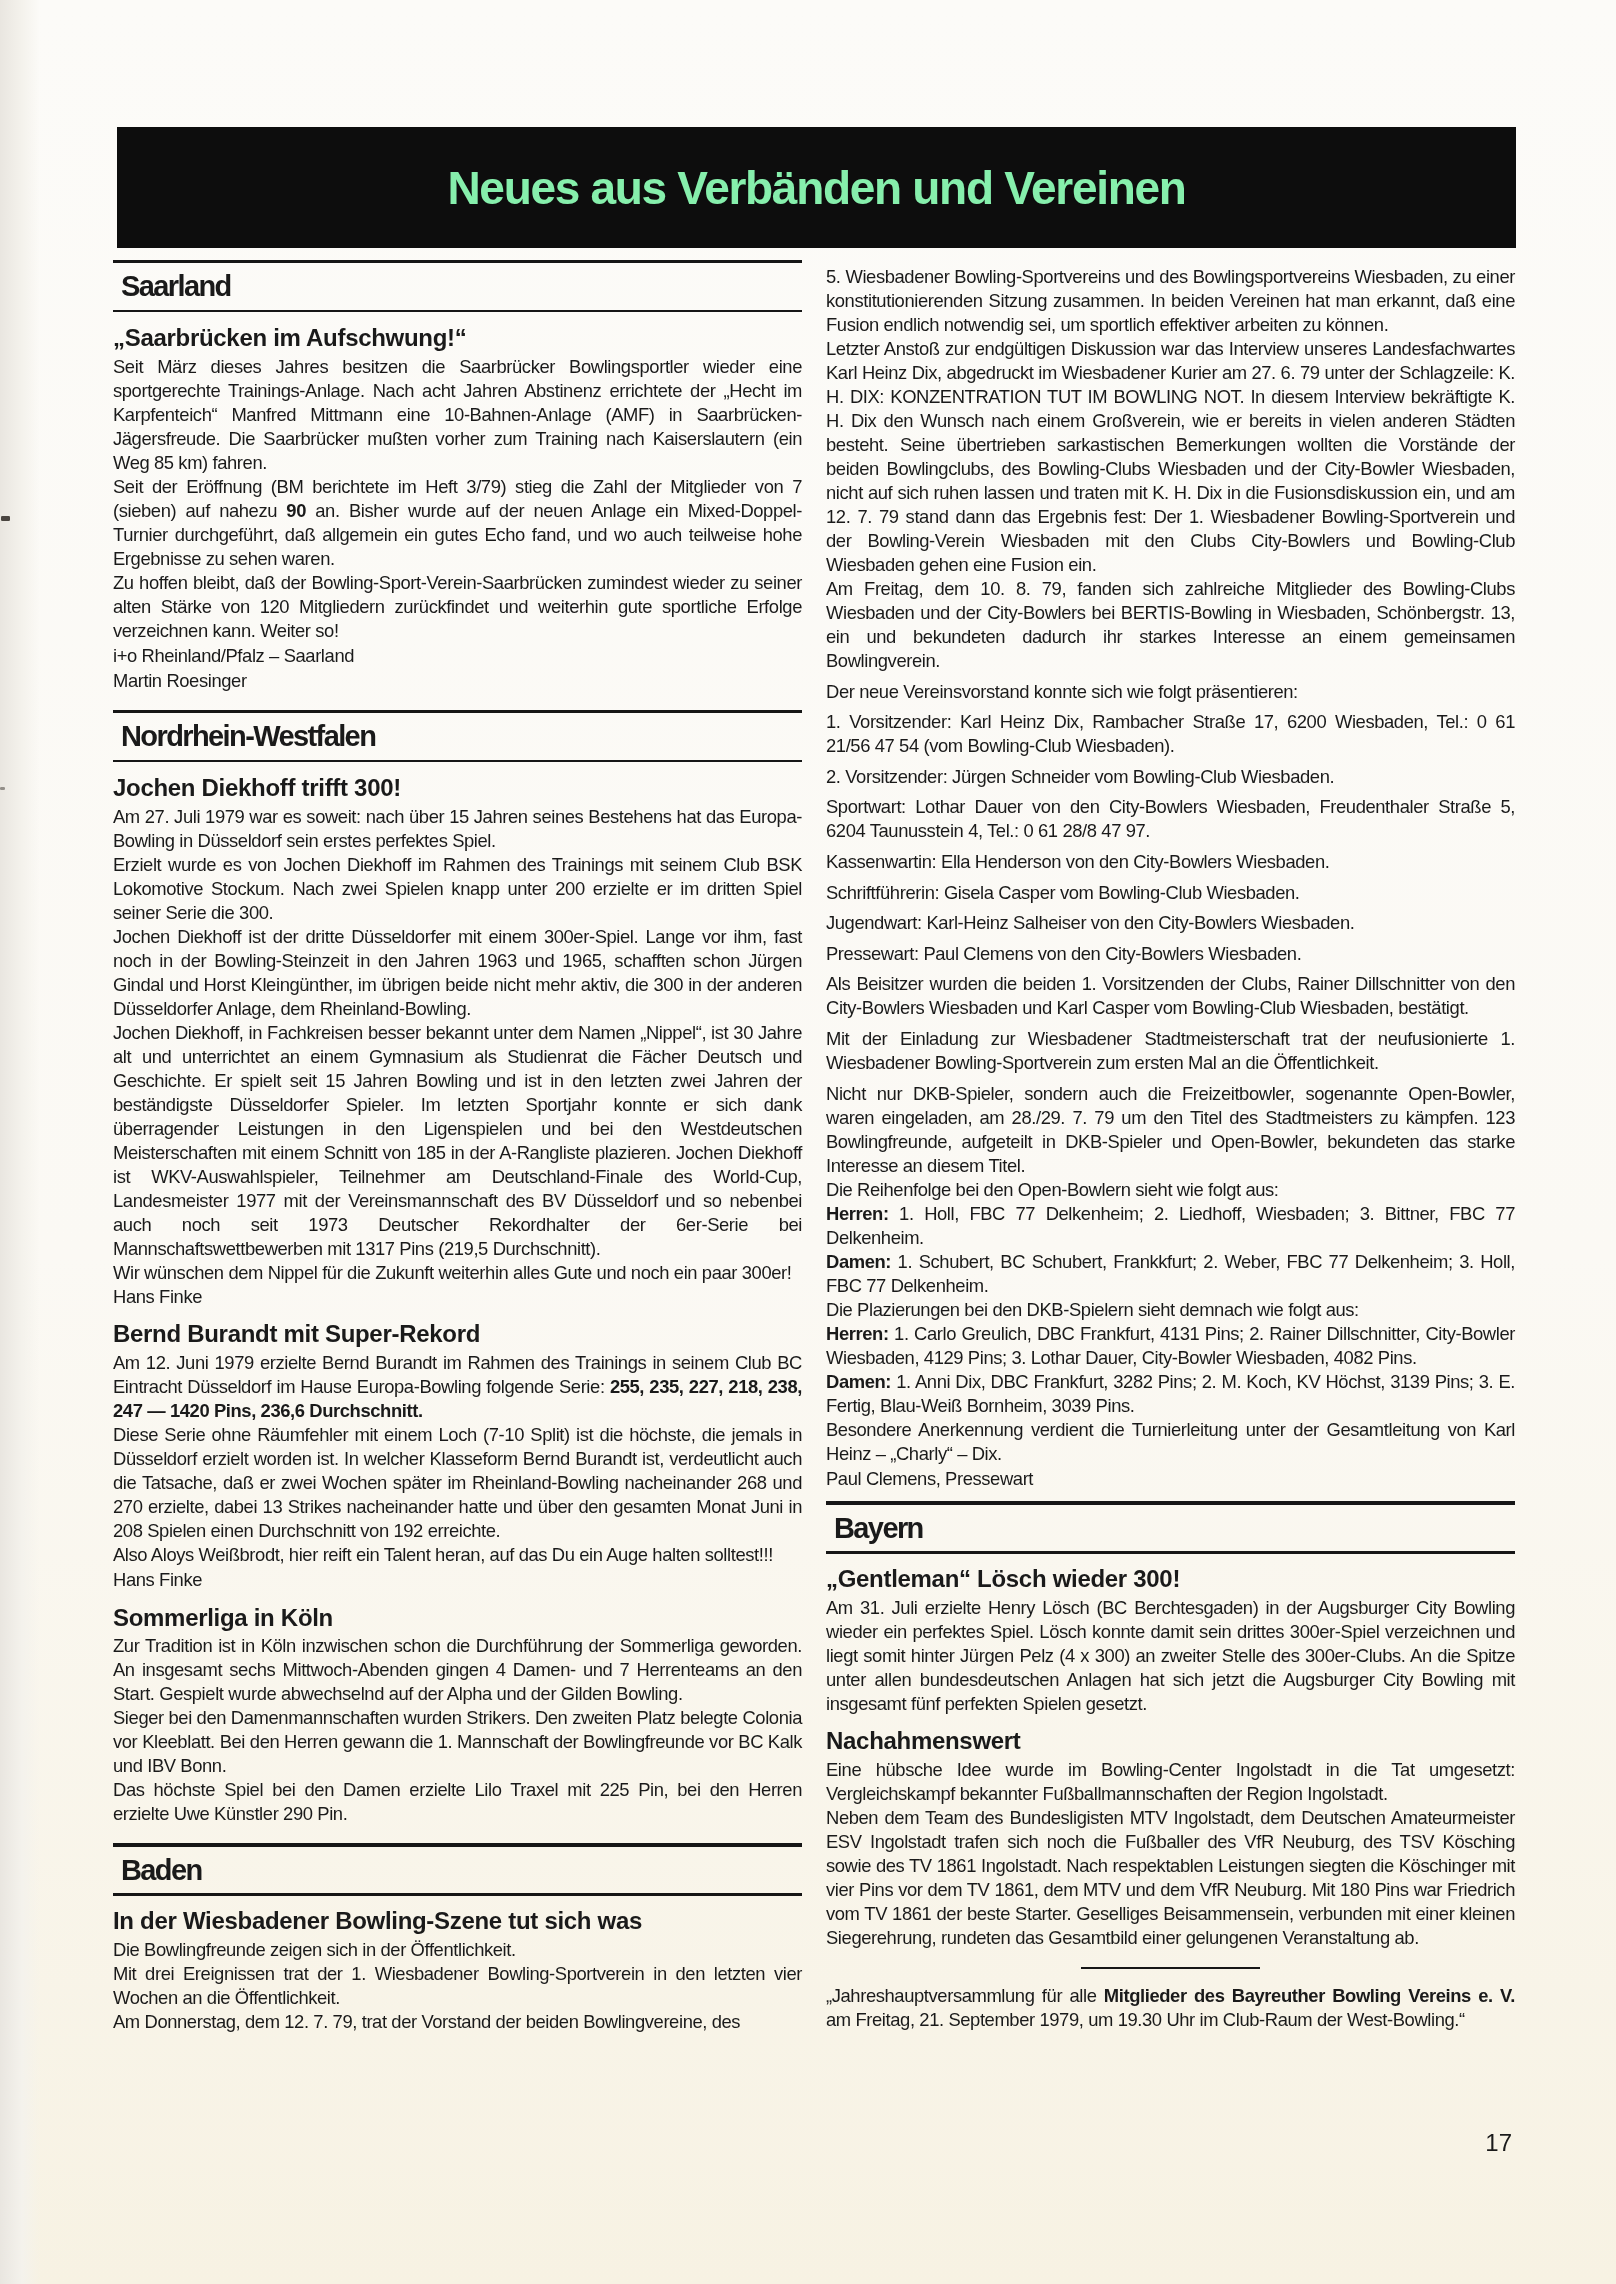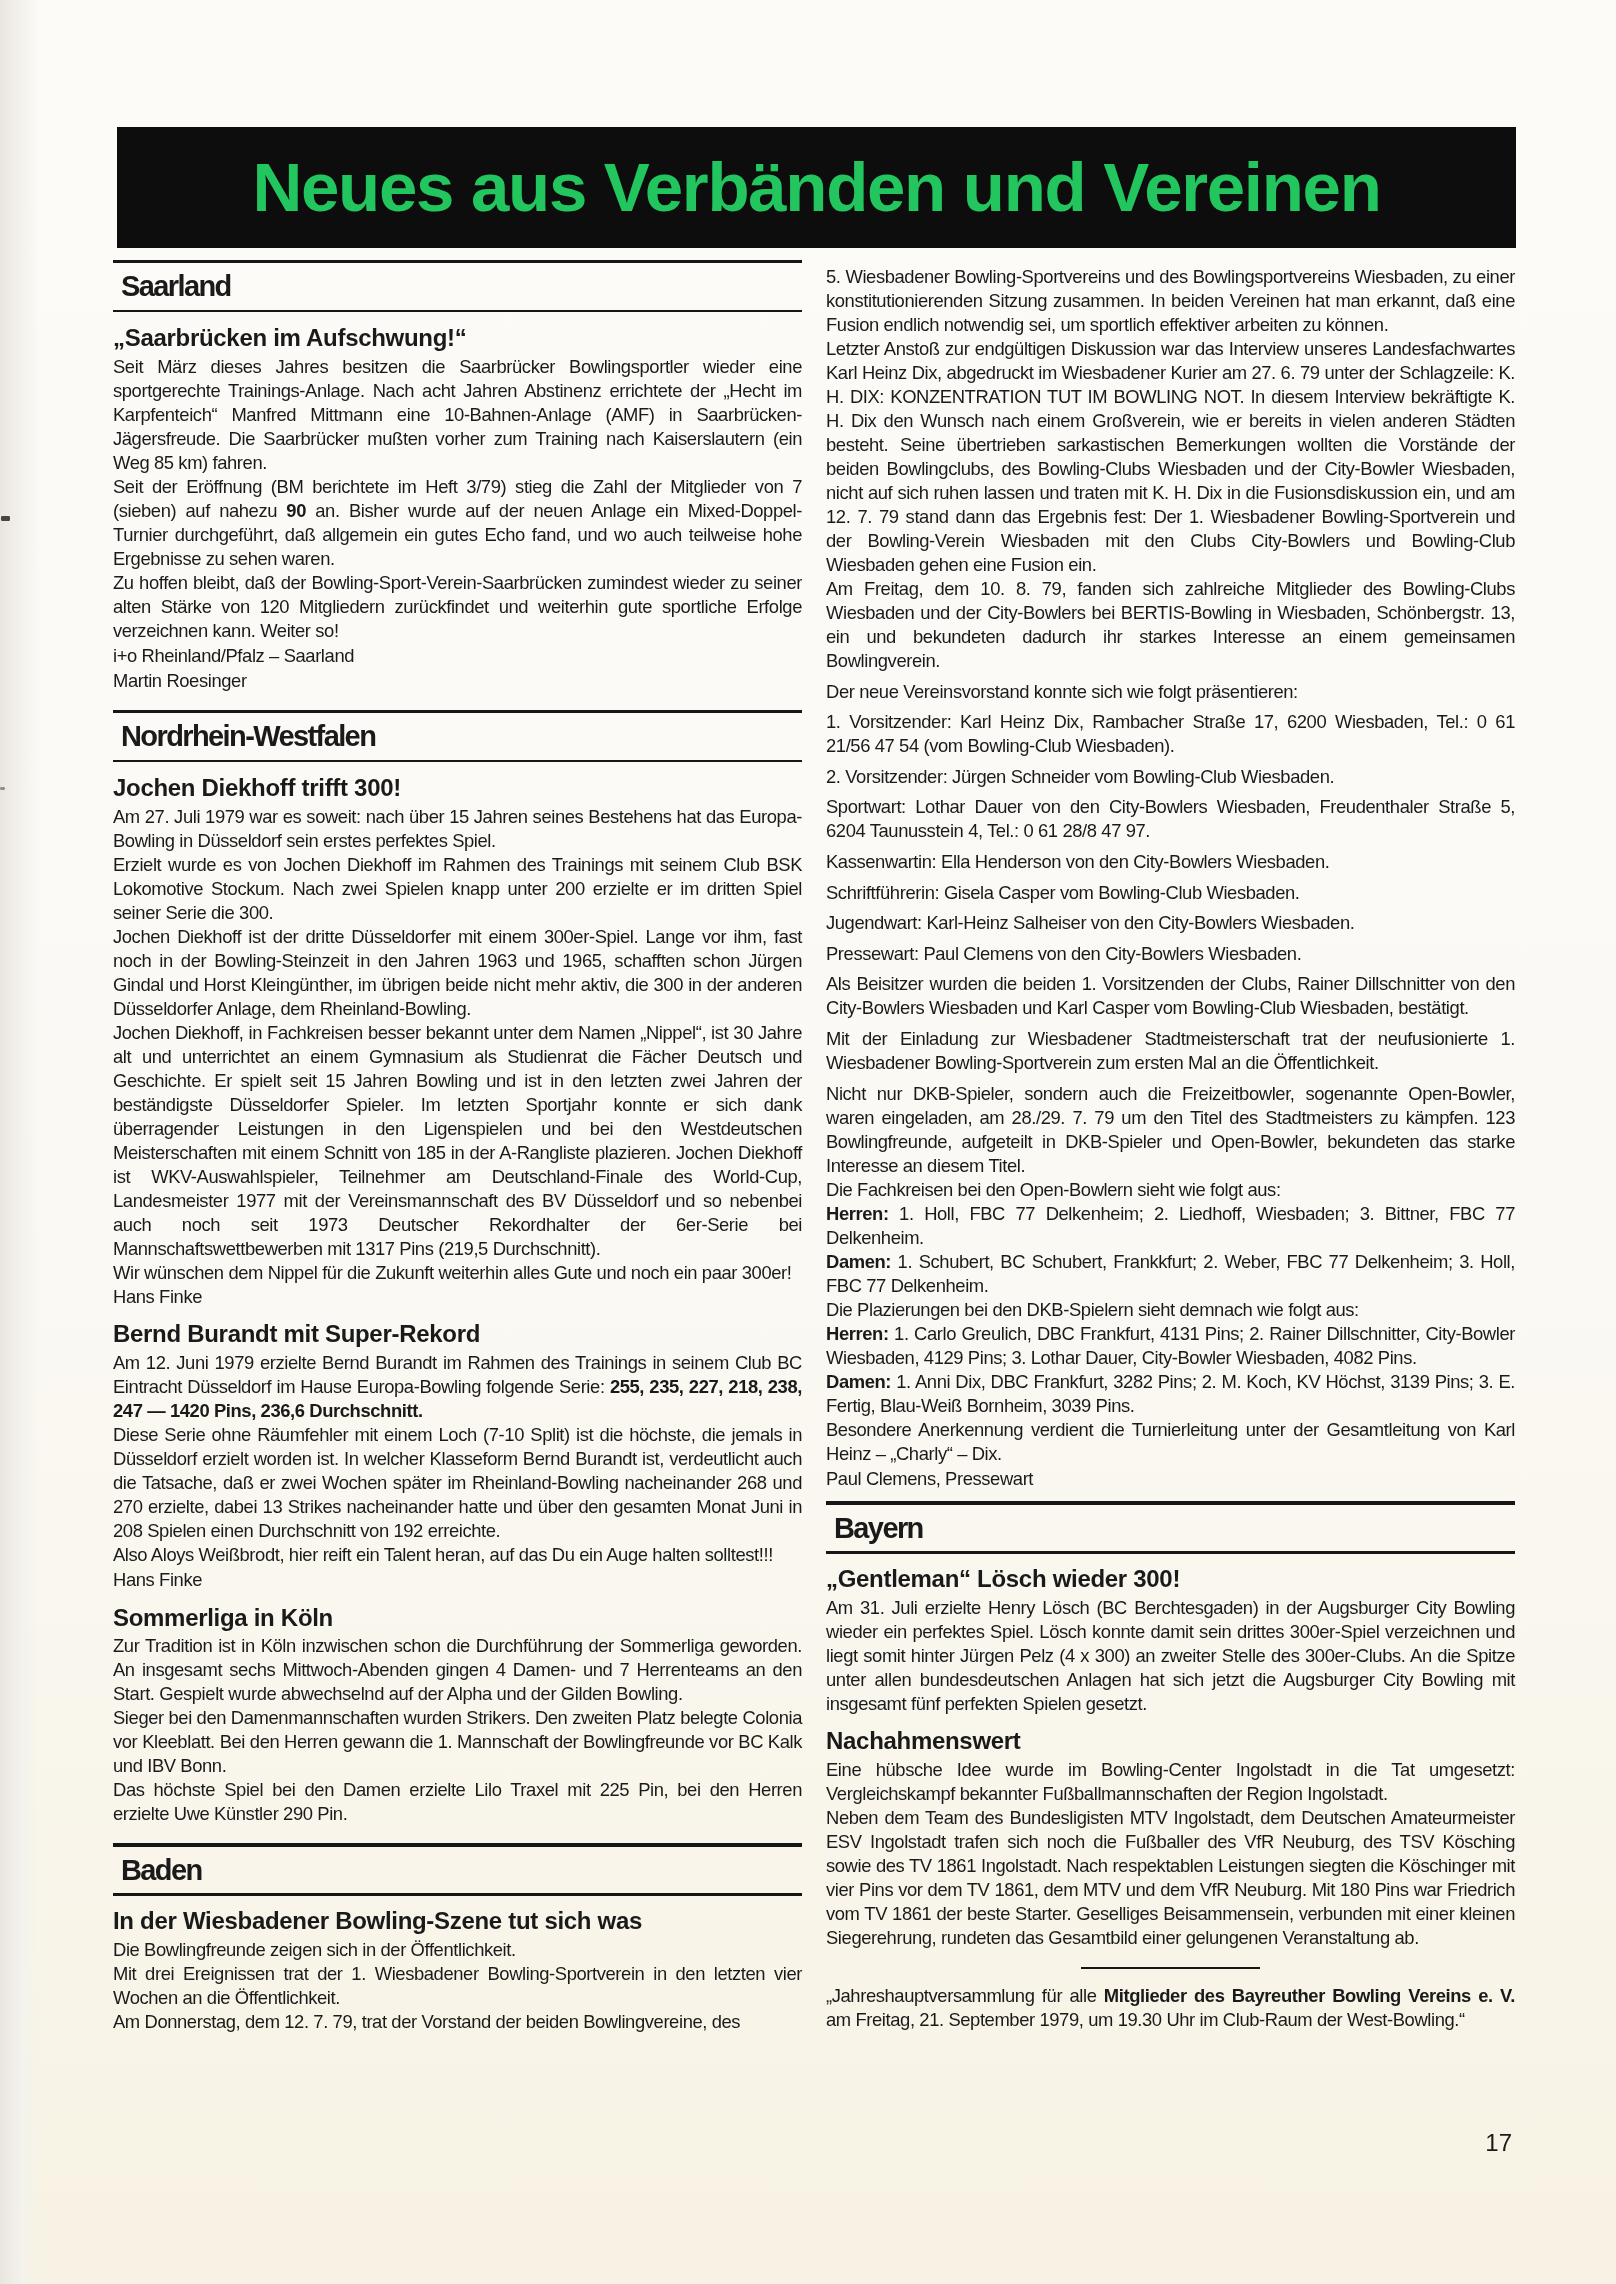--- a/index.html
+++ b/index.html
@@ -19,21 +19,21 @@
   .speck{position:absolute;background:#4a4540;border-radius:1.3px;}
   .speck1{left:1.3px;top:516px;width:9.2px;height:5.3px;}
   .speck2{left:0;top:787px;width:5.3px;height:3.3px;opacity:.55;}
 
   .banner{
     position:absolute;left:117px;top:127px;width:1399px;height:121px;
     background:#0d0d0d;
     display:flex;align-items:center;justify-content:center;
   }
   .banner h1{
-    margin:0;font-size:69px;font-weight:bold;color:#22c55e;
+    margin:0;font-size:46px;font-weight:bold;color:#86efac;
     letter-spacing:-1.3px;white-space:nowrap;
   }
 
   .col{position:absolute;top:260px;}
   .col-left{left:113px;width:689px;}
   .col-right{left:826px;top:265px;width:689px;}
 
   .sec{margin-top:17px;}
   .sec.first{margin-top:0;}
   .rule-a{height:3.3px;background:#161616;}
@@ -133,21 +133,21 @@
       <p class="b gap">1. Vorsitzender: Karl Heinz Dix, Rambacher Straße 17, 6200 Wiesbaden, Tel.: 0 61 21/56 47 54 (vom Bowling-Club Wiesbaden).</p>
       <p class="b gap">2. Vorsitzender: Jürgen Schneider vom Bowling-Club Wiesbaden.</p>
       <p class="b gap">Sportwart: Lothar Dauer von den City-Bowlers Wiesbaden, Freudenthaler Straße 5, 6204 Taunusstein 4, Tel.: 0 61 28/8 47 97.</p>
       <p class="b gap">Kassenwartin: Ella Henderson von den City-Bowlers Wiesbaden.</p>
       <p class="b gap">Schriftführerin: Gisela Casper vom Bowling-Club Wiesbaden.</p>
       <p class="b gap">Jugendwart: Karl-Heinz Salheiser von den City-Bowlers Wiesbaden.</p>
       <p class="b gap">Pressewart: Paul Clemens von den City-Bowlers Wiesbaden.</p>
       <p class="b gap">Als Beisitzer wurden die beiden 1. Vorsitzenden der Clubs, Rainer Dillschnitter von den City-Bowlers Wiesbaden und Karl Casper vom Bowling-Club Wiesbaden, bestätigt.</p>
       <p class="b gap">Mit der Einladung zur Wiesbadener Stadtmeisterschaft trat der neufusionierte 1. Wiesbadener Bowling-Sportverein zum ersten Mal an die Öffentlichkeit.</p>
       <p class="b gap">Nicht nur DKB-Spieler, sondern auch die Freizeitbowler, sogenannte Open-Bowler, waren eingeladen, am 28./29. 7. 79 um den Titel des Stadtmeisters zu kämpfen. 123 Bowlingfreunde, aufgeteilt in DKB-Spieler und Open-Bowler, bekundeten das starke Interesse an diesem Titel.</p>
-      <p class="b">Die Fachkreisen bei den Open-Bowlern sieht wie folgt aus:</p>
+      <p class="b">Die Reihenfolge bei den Open-Bowlern sieht wie folgt aus:</p>
       <p class="b"><b>Herren:</b><span> 1. Holl, FBC 77 Delkenheim; 2. Liedhoff, Wiesbaden; 3. Bittner, FBC 77 Delkenheim.</span></p>
       <p class="b"><b>Damen:</b><span> 1. Schubert, BC Schubert, Frankkfurt; 2. Weber, FBC 77 Delkenheim; 3. Holl, FBC 77 Delkenheim.</span></p>
       <p class="b">Die Plazierungen bei den DKB-Spielern sieht demnach wie folgt aus:</p>
       <p class="b"><b>Herren:</b><span> 1. Carlo Greulich, DBC Frankfurt, 4131 Pins; 2. Rainer Dillschnitter, City-Bowler Wiesbaden, 4129 Pins; 3. Lothar Dauer, City-Bowler Wiesbaden, 4082 Pins.</span></p>
       <p class="b"><b>Damen:</b><span> 1. Anni Dix, DBC Frankfurt, 3282 Pins; 2. M. Koch, KV Höchst, 3139 Pins; 3. E. Fertig, Blau-Weiß Bornheim, 3039 Pins.</span></p>
       <p class="b">Besondere Anerkennung verdient die Turnierleitung unter der Gesamtleitung von Karl Heinz – „Charly“ – Dix.</p>
       <p class="sig-r gap">Paul Clemens, Pressewart</p>
     </section>
 
     <section class="sec gap-l">

